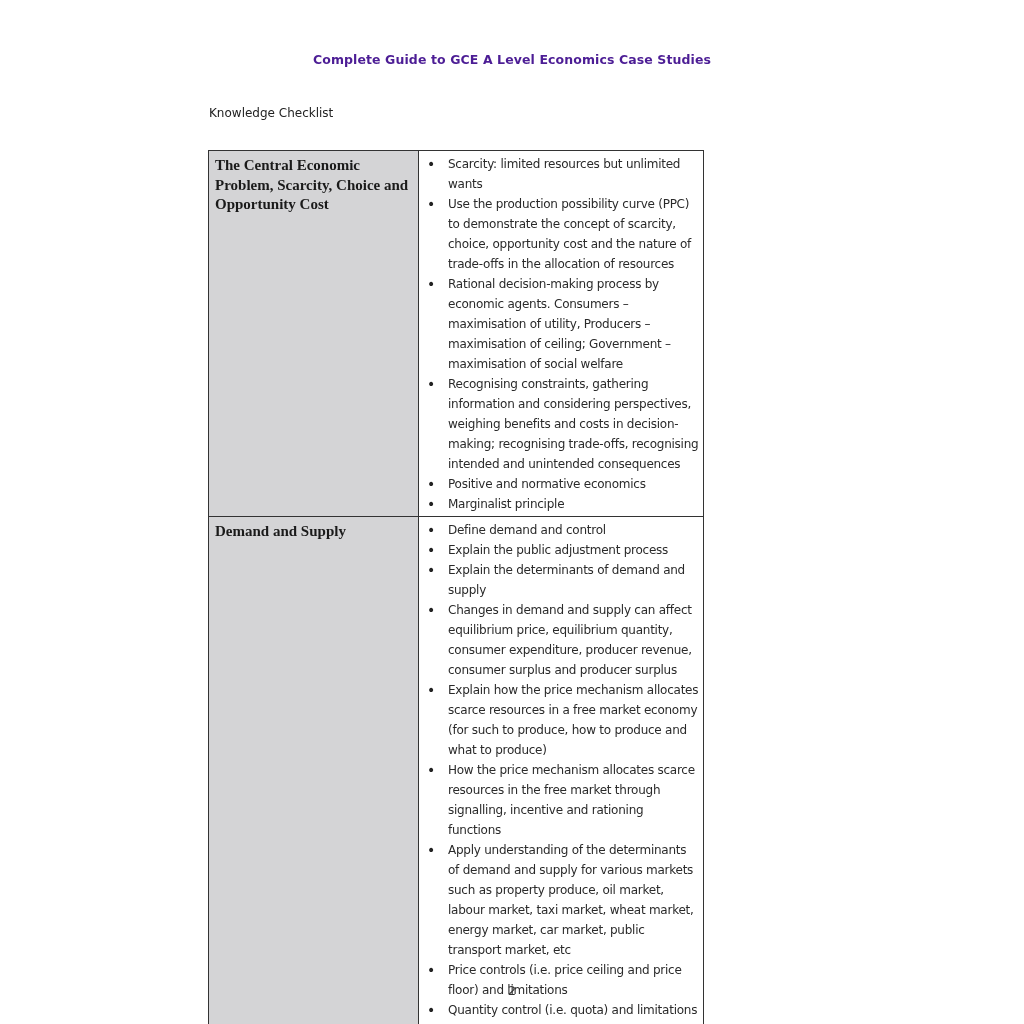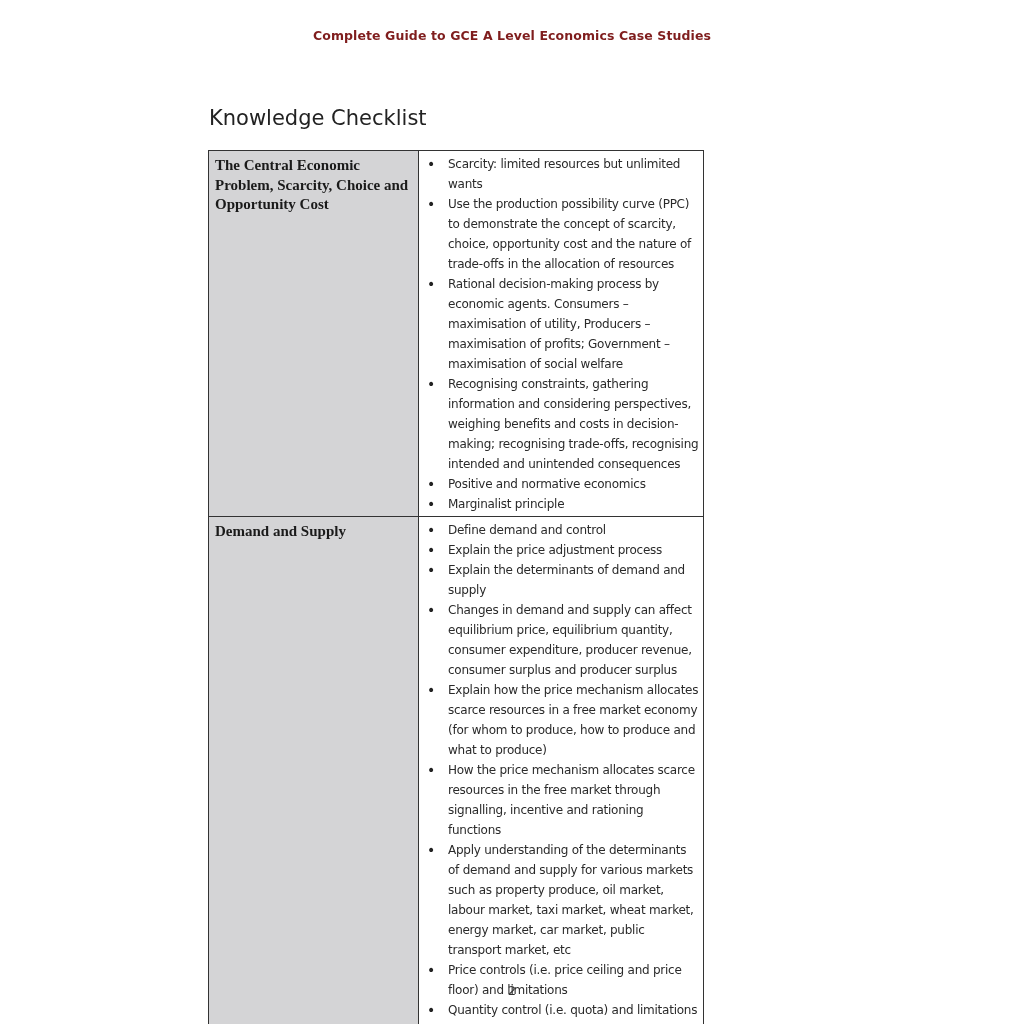--- a/index.html
+++ b/index.html
@@ -1,18 +1,18 @@
 <!DOCTYPE html>
 <html><head>
 <meta charset="utf-8">
 <style>
   html, body { margin: 0; padding: 0; background: #ffffff; }
   body { width: 1024px; height: 1024px; position: relative; overflow: hidden; font-family: "DejaVu Sans", sans-serif; color: #222; }
-  .running-header { position: absolute; top: 28px; left: 0; width: 1024px; text-align: center; font-family: "DejaVu Sans", sans-serif; font-weight: bold; font-size: 12.5px; color: #7f1d1d; letter-spacing: 0.1px; }
-  .section-title { position: absolute; top: 106px; left: 209px; font-family: "DejaVu Sans", sans-serif; font-size: 21px; color: #222; }
+  .running-header { position: absolute; top: 52px; left: 0; width: 1024px; text-align: center; font-family: "DejaVu Sans", sans-serif; font-weight: bold; font-size: 12.5px; color: #4c1d95; letter-spacing: 0.1px; }
+  .section-title { position: absolute; top: 106px; left: 209px; font-family: "DejaVu Sans", sans-serif; font-size: 12px; color: #222; }
   table.checklist { position: absolute; top: 150px; left: 208px; width: 496px; border-collapse: collapse; border: 1.5px solid #333; }
   table.checklist td { border: 1.5px solid #333; vertical-align: top; padding: 0; }
   td.topic { width: 197px; background: #d4d4d6; padding: 5px 6px 0 6px !important; font-family: "Liberation Serif", serif; font-weight: bold; font-size: 15px; line-height: 19.5px; color: #1a1a1a; }
   td.points { padding: 3px 4px 2px 6px !important; }
   ul.bullets { list-style: none; margin: 0; padding: 0; }
   ul.bullets li { position: relative; padding-left: 23px; font-family: "DejaVu Sans", sans-serif; font-size: 12px; line-height: 20px; color: #2a2a2a; letter-spacing: -0.25px; }
   ul.bullets li::before { content: "•"; position: absolute; left: 2px; top: 0; font-size: 14px; color: #222; }
   .page-number { position: absolute; top: 983px; left: 0; width: 1024px; text-align: center; font-family: "DejaVu Sans", sans-serif; font-size: 13px; color: #333; }
 </style>
 </head>
@@ -23,36 +23,36 @@
 <div class="section-title">Knowledge Checklist</div>
 
 <table class="checklist">
   <tbody>
     <tr>
       <td class="topic">The Central Economic Problem, Scarcity, Choice and Opportunity Cost</td>
       <td class="points">
         <ul class="bullets">
           <li>Scarcity: limited resources but unlimited wants</li>
           <li>Use the production possibility curve (PPC) to demonstrate the concept of scarcity, choice, opportunity cost and the nature of trade-offs in the allocation of resources</li>
-          <li>Rational decision-making process by economic agents. Consumers – maximisation of utility, Producers – maximisation of profits; Government – maximisation of social welfare</li>
+          <li>Rational decision-making process by economic agents. Consumers – maximisation of utility, Producers – maximisation of ceiling; Government – maximisation of social welfare</li>
           <li>Recognising constraints, gathering information and considering perspectives, weighing benefits and costs in decision-making; recognising trade-offs, recognising intended and unintended consequences</li>
           <li>Positive and normative economics</li>
           <li>Marginalist principle</li>
         </ul>
       </td>
     </tr>
     <tr>
       <td class="topic">Demand and Supply</td>
       <td class="points">
         <ul class="bullets">
           <li>Define demand and control</li>
-          <li>Explain the price adjustment process</li>
+          <li>Explain the public adjustment process</li>
           <li>Explain the determinants of demand and supply</li>
           <li>Changes in demand and supply can affect equilibrium price, equilibrium quantity, consumer expenditure, producer revenue, consumer surplus and producer surplus</li>
-          <li>Explain how the price mechanism allocates scarce resources in a free market economy (for whom to produce, how to produce and what to produce)</li>
+          <li>Explain how the price mechanism allocates scarce resources in a free market economy (for such to produce, how to produce and what to produce)</li>
           <li>How the price mechanism allocates scarce resources in the free market through signalling, incentive and rationing functions</li>
           <li>Apply understanding of the determinants of demand and supply for various markets such as property produce, oil market, labour market, taxi market, wheat market, energy market, car market, public transport market, etc</li>
           <li>Price controls (i.e. price ceiling and price floor) and limitations</li>
           <li>Quantity control (i.e. quota) and limitations</li>
           <li>Tax, production and limitations</li>
         </ul>
       </td>
     </tr>
   </tbody>
 </table>

